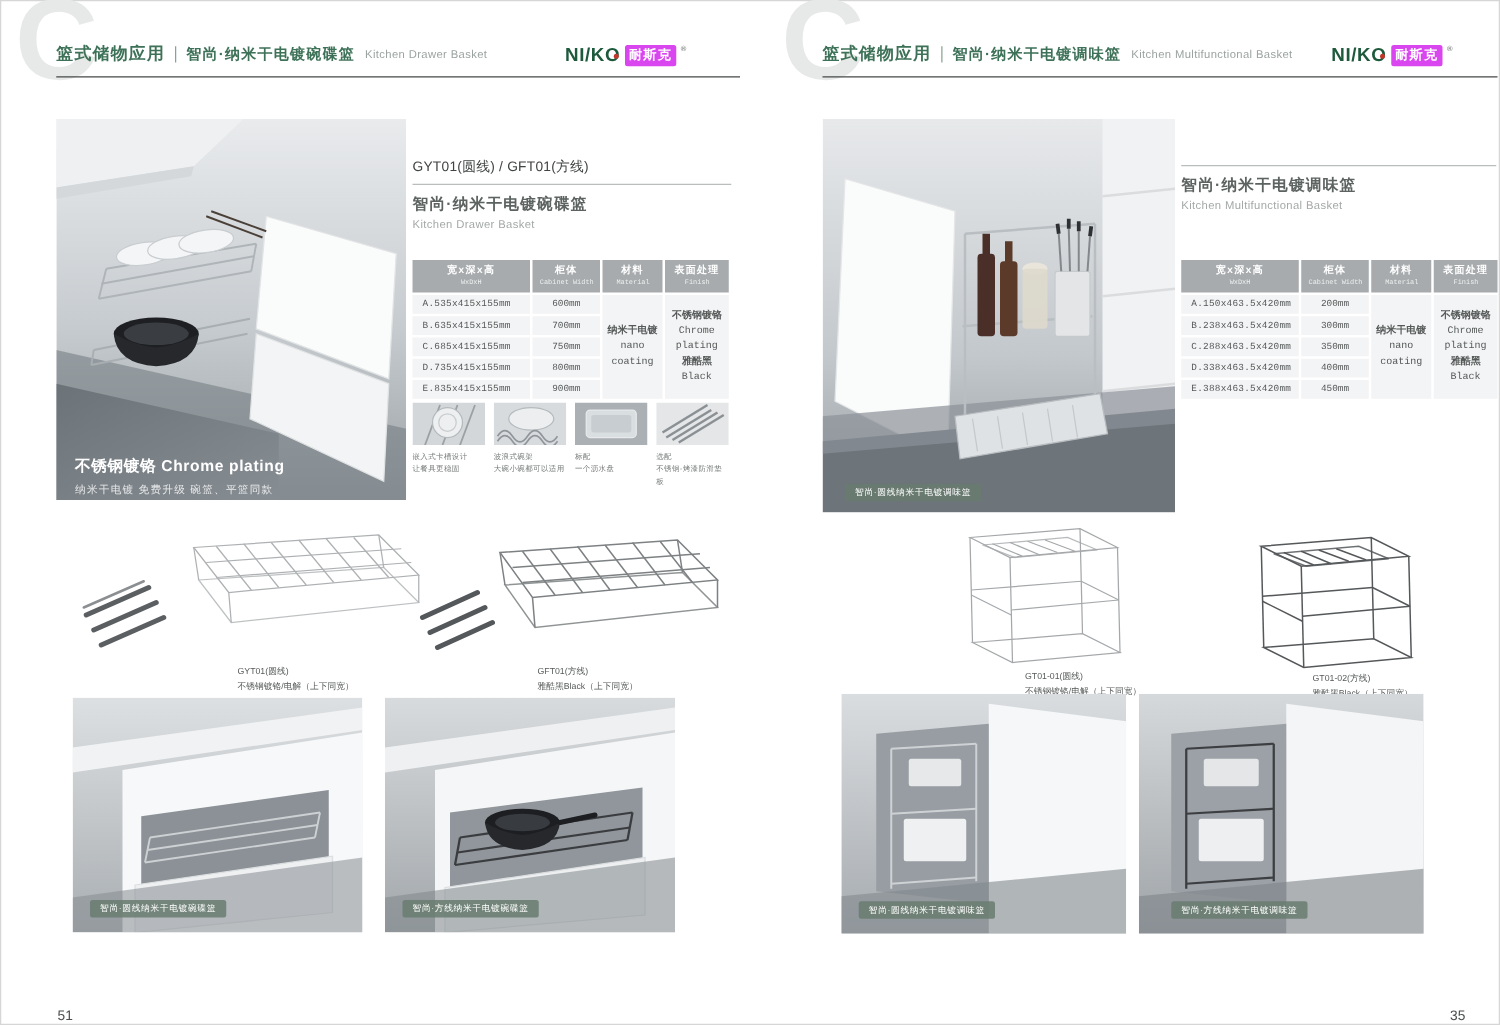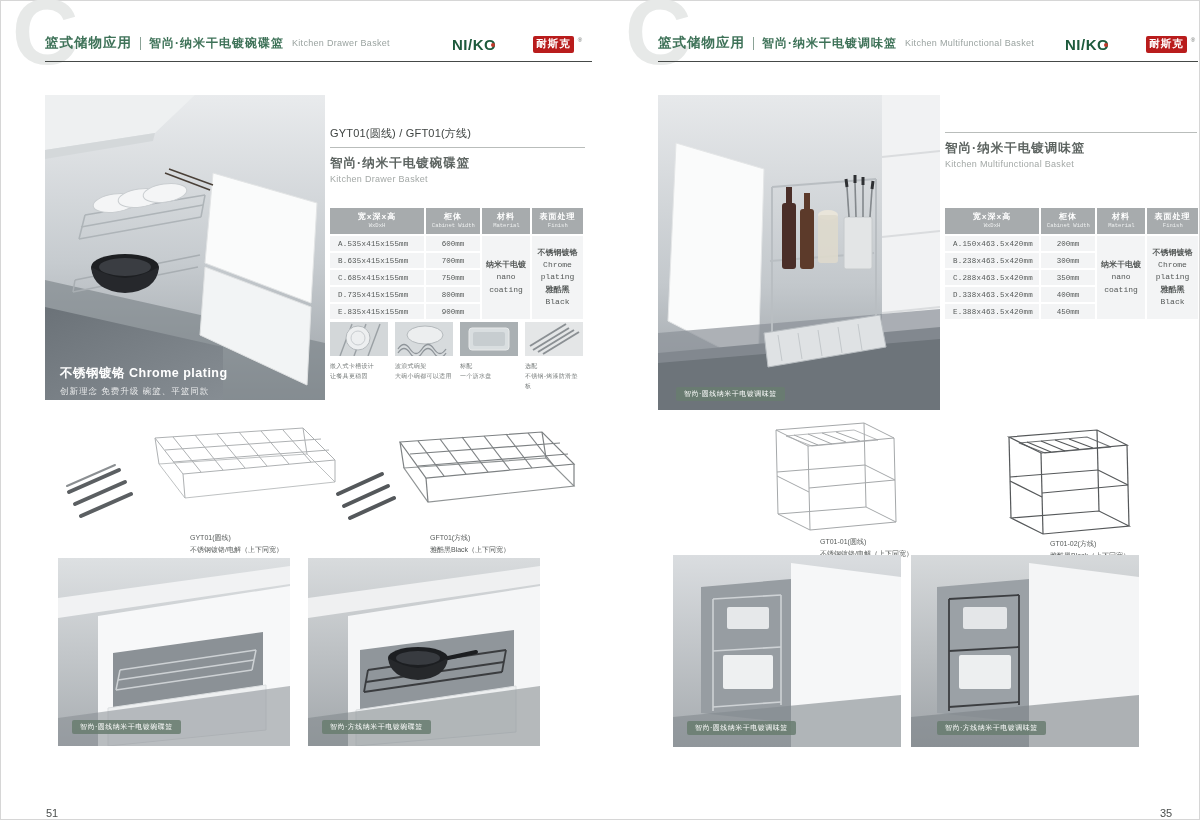--- a/index.html
+++ b/index.html
@@ -26,21 +26,21 @@
   .hdr-vdiv  { width:1px; height:13px; background:#8aa296; }
   .hdr-cn    { font-size:12px; font-weight:bold; color:#3e7258; letter-spacing:1px; }
   .hdr-en    { font-size:9px; color:#9aa3a0; letter-spacing:0.3px; }
   .hdr-rule  { position:absolute; top:61px; left:45px; height:1px; background:#454947; z-index:1; }
   .page-left  .hdr-rule { width:547px; }
   .page-right .hdr-rule { width:540px; }
 
   .logo { position:absolute; top:36px; left:452px; display:flex; align-items:center; gap:4px; z-index:2; }
   .logo-latin { position:relative; font-size:15px; font-weight:800; color:#1d5a3c; letter-spacing:0.5px; }
   .logo-dot { position:absolute; right:1.5px; top:7px; width:4px; height:4px; border-radius:50%; background:#c0392b; }
-  .logo-cnbox { background:#b91c1c; color:#fff; font-size:10.5px; font-weight:bold; padding:1px 3px 2px; border-radius:2px; letter-spacing:1px;margin-left:33px; }
+  .logo-cnbox { background:#d946ef; color:#fff; font-size:10.5px; font-weight:bold; padding:1px 3px 2px; border-radius:2px; letter-spacing:1px; }
   .logo-reg { font-size:6px; color:#6b6f6d; align-self:flex-start; margin-top:1px; }
 
   
   .hero { position:absolute; overflow:hidden; }
   .page-left  .hero { left:45px; top:95px; width:280px; height:305px; }
   .page-right .hero { left:45px; top:95px; width:282px; height:315px; }
   .hero svg { display:block; }
   .hero-overlay { position:absolute; left:15px; top:270px; color:#fff; }
   .hero-overlay .t1 { font-size:12.5px; font-weight:bold; letter-spacing:0.5px; }
   .hero-overlay .t2 { font-size:8.5px; color:rgba(255,255,255,0.82); margin-top:4px; letter-spacing:1px; }
@@ -158,21 +158,21 @@
           <path d="M30,185 L155,160"></path>
             <path d="M28,197 L153,172"></path>
             <path d="M30,185 L28,197"></path>
         </g>
         <ellipse cx="80" cy="172" rx="34" ry="13" fill="#1d1f22"></ellipse>
         <path d="M46,172 Q48,196 80,198 Q112,196 114,172 Q96,182 80,183 Q64,182 46,172 Z" fill="#26282c"></path>
         <ellipse cx="80" cy="172" rx="26" ry="9" fill="#3a3d42"></ellipse>
       </svg>
       <div class="hero-overlay">
         <div class="t1">不锈钢镀铬 Chrome plating</div>
-        <div class="t2">创新理念 免费升级 碗篮、平篮同款</div>
+        <div class="t2">纳米干电镀 免费升级 碗篮、平篮同款</div>
       </div>
     </div>
 
     <div class="prod">
       <div class="prod-model">GYT01(圆线) / GFT01(方线)</div>
       <div class="prod-rule"></div>
       <div class="prod-cn">智尚·纳米干电镀碗碟篮</div>
       <div class="prod-en">Kitchen Drawer Basket</div>
     </div>
 

